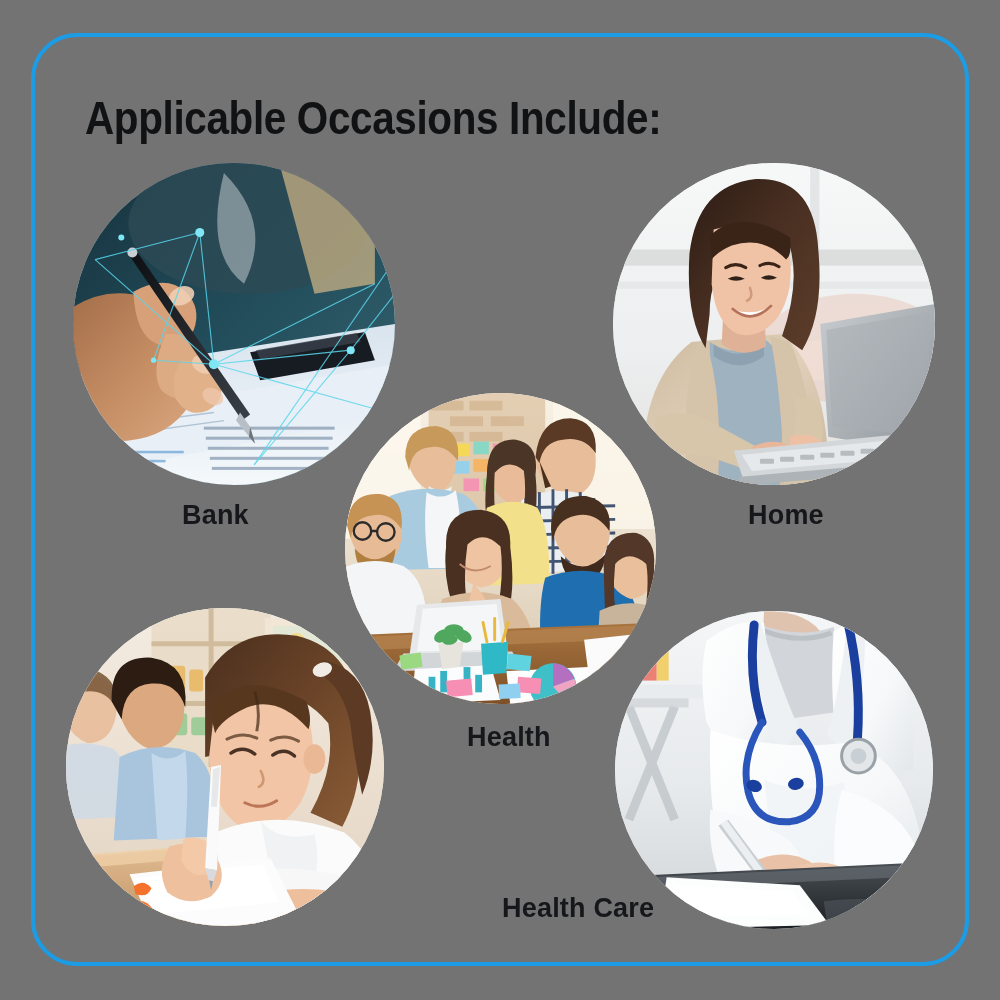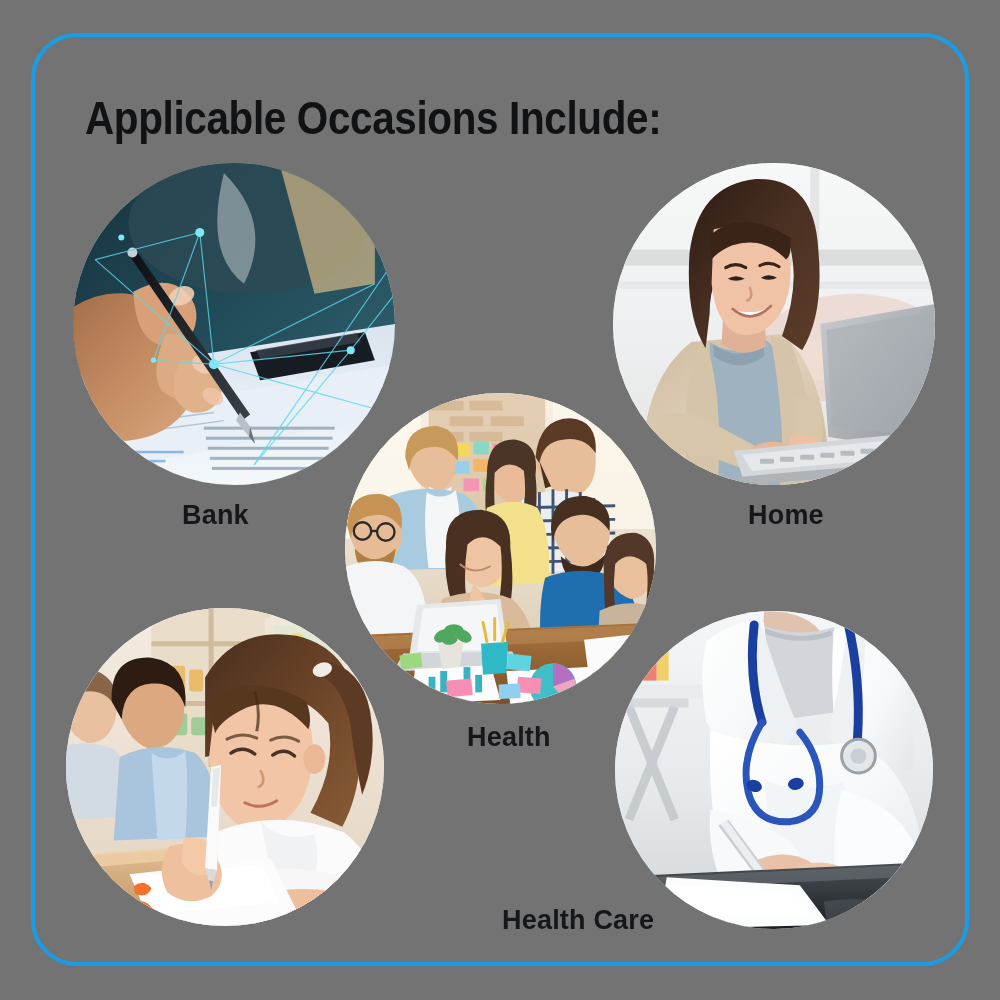--- a/index.html
+++ b/index.html
@@ -42,21 +42,21 @@
   #c-bank   {left:73px; top:163px; width:322px; height:322px;}
   #c-home   {left:613px;top:163px; width:322px; height:322px;}
   #c-office {left:345px;top:393px; width:311px; height:311px;}
   #c-school {left:66px; top:608px; width:318px; height:318px;}
   #c-health {left:615px;top:611px; width:318px; height:318px;}
 
   #l-bank   {left:182px;top:500px;}
   #l-home   {left:748px;top:500px;}
   #l-office {left:467px;top:722px;}
   #l-school {left:338px;top:893px;}
-  #l-health {left:502px;top:893px;margin-top:12px;}
+  #l-health {left:502px;top:893px;}
 </style>
 </head>
 <body>
 
 <div id="stage">
 
   <div class="frame"></div>
 
   <div class="title">Applicable Occasions Include:</div>
 

